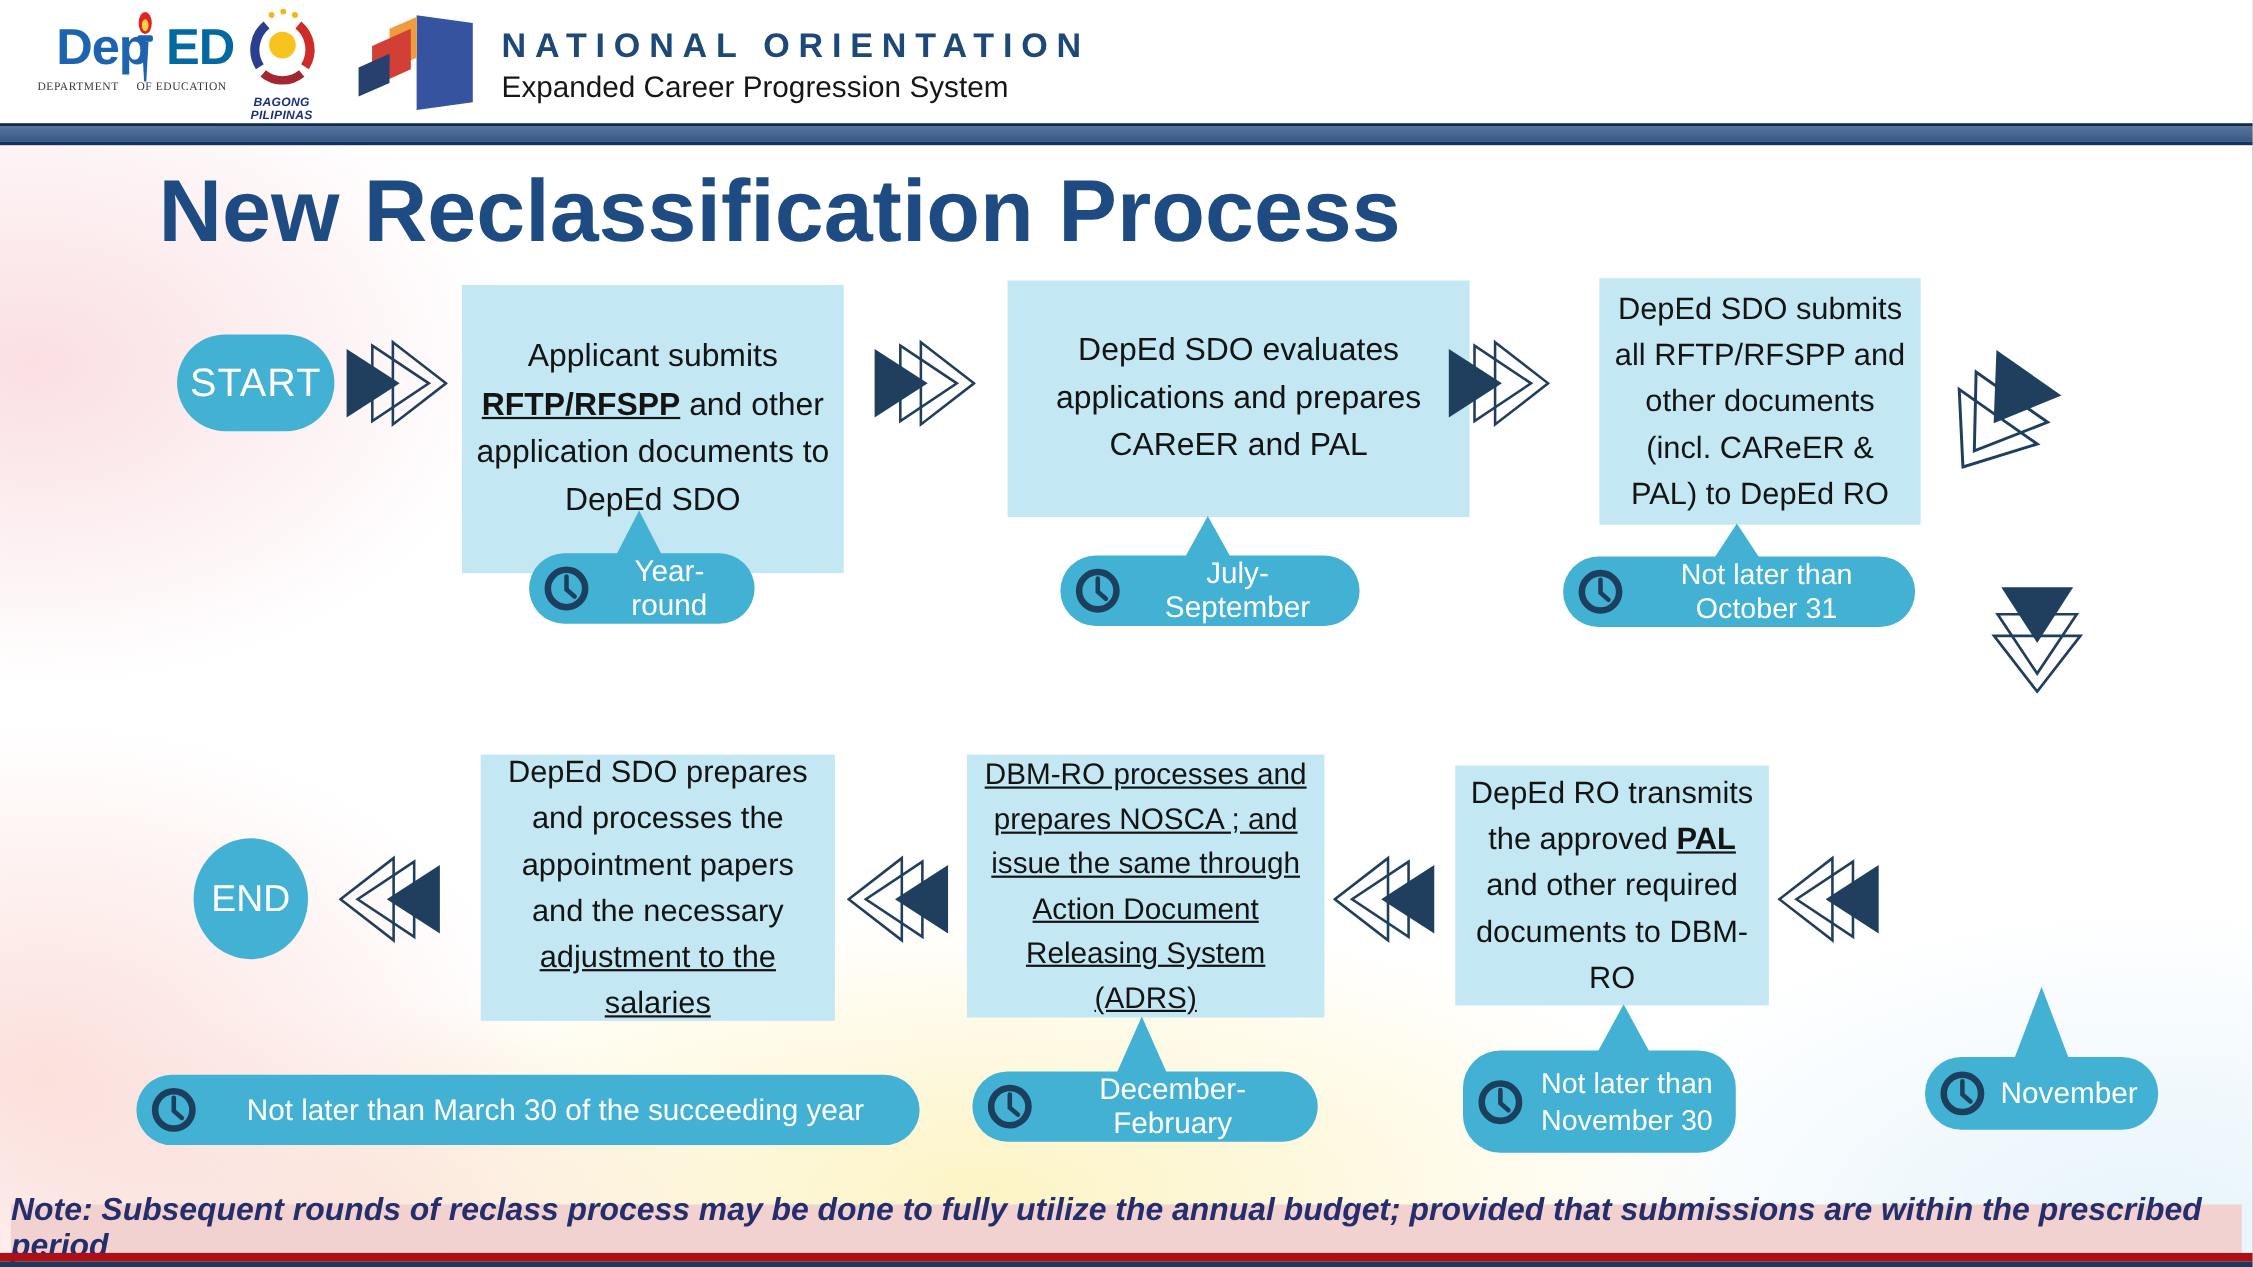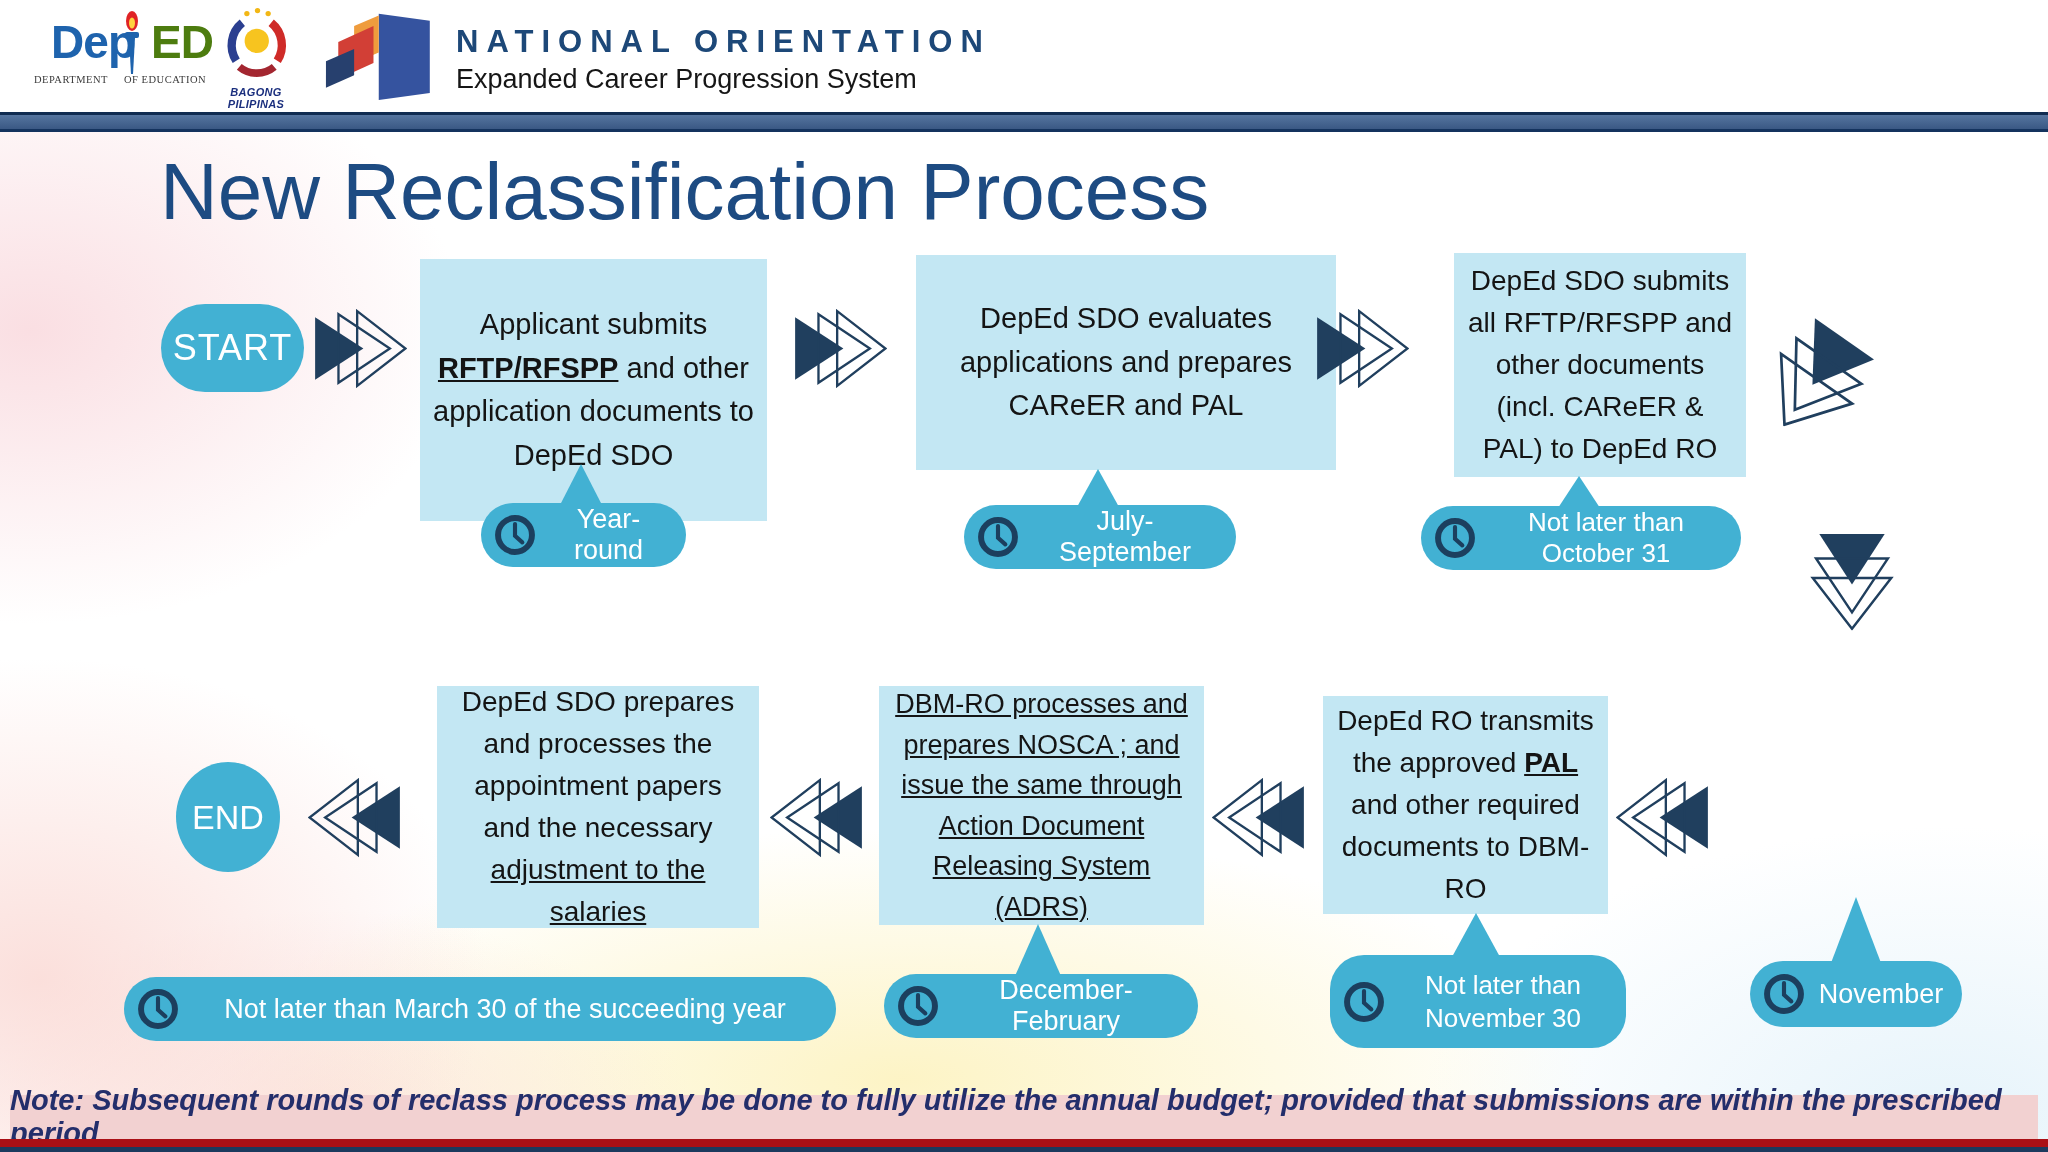--- a/index.html
+++ b/index.html
@@ -15,32 +15,32 @@
       #ffffff;
   }
   
   #header{position:absolute;left:0;top:0;width:2048px;height:112px;background:#fff;}
   #header-bar{position:absolute;left:0;top:112px;width:2048px;height:14px;
     background:linear-gradient(#55759f,#3a5884);
     border-top:3px solid #102c51;border-bottom:3px solid #14335e;}
   #deped-logo{position:absolute;left:34px;top:16px;width:196px;text-align:center;}
   .deped-word{position:relative;font-size:46px;font-weight:bold;line-height:52px;letter-spacing:-1px;}
   .deped-word .dep{color:#1e63ad;margin-right:16px;}
-  .deped-word .ed{color:#4d7c0f;}
+  .deped-word .ed{color:#0369a1;}
   #torch{position:absolute;left:50%;top:-6px;transform:translateX(-50%);}
   .deped-caption{display:flex;justify-content:flex-start;gap:16px;font-size:10.5px;color:#3a3a3a;
     letter-spacing:.5px;margin-top:6px;font-family:"Liberation Serif",serif;}
   #bagong-logo{position:absolute;left:204px;top:6px;width:104px;text-align:center;}
   #bagong-logo .cap{font-size:11px;font-weight:bold;font-style:italic;color:#1b2f7e;letter-spacing:.3px;}
   #book-logo{position:absolute;left:318px;top:12px;}
   #orient-title{position:absolute;left:456px;top:24px;font-size:31px;font-weight:bold;
     color:#1d4878;letter-spacing:8px;}
   #orient-sub{position:absolute;left:456px;top:64px;font-size:27px;color:#161616;}
   
-  #slide-title{position:absolute;left:160px;top:146px;font-size:80px;font-weight:normal;
+  #slide-title{position:absolute;left:144px;top:146px;font-size:80px;font-weight:bold;
     color:#1d4b82;letter-spacing:0px;}
   
   .flowbox{position:absolute;background:#c3e7f3;display:flex;align-items:center;justify-content:center;
     text-align:center;color:#141414;line-height:1.5;box-sizing:border-box;padding:6px 12px;}
   #box1{left:420px;top:259px;width:347px;height:262px;font-size:29px;}
   #box2{left:916px;top:255px;width:420px;height:215px;font-size:29px;}
   #box3{left:1437px;top:253px;width:292px;height:224px;font-size:28px;margin-left:17px;}
   #box4{left:1723px;top:709px;width:256px;height:189px;font-size:29px;}
   #box5{left:1323px;top:696px;width:285px;height:218px;font-size:28px;padding:6px 8px;}
   #box6{left:879px;top:686px;width:325px;height:239px;font-size:27px;text-decoration:underline;}
@@ -62,21 +62,21 @@
   #a-turn{left:1760px;top:334px;} #a-down{left:1802px;top:538px;}
   #l1{left:308px;top:777px;} #l2{left:770px;top:777px;} #l3{left:1212px;top:777px;} #l4{left:1616px;top:777px;}
   
   .badge{position:absolute;background:#42b1d3;border-radius:36px;display:flex;align-items:center;
     color:#fff;padding:0 18px 0 12px;box-sizing:border-box;gap:12px;}
   .badge-label{flex:1;text-align:center;}
   #b1{left:481px;top:503px;width:205px;height:64px;font-size:27px;}
   #b2{left:964px;top:505px;width:272px;height:64px;font-size:27px;}
   #b3{left:1421px;top:506px;width:320px;height:64px;font-size:26px;}
   #b4{left:1750px;top:961px;width:212px;height:66px;font-size:27px;}
-  #b5{left:1330px;top:955px;width:296px;height:93px;font-size:26px;line-height:1.25;border-radius:34px;}
+  #b5{left:1330px;top:955px;width:248px;height:93px;font-size:26px;line-height:1.25;border-radius:34px;}
   #b6{left:884px;top:974px;width:314px;height:64px;font-size:27px;}
   #b7{left:124px;top:977px;width:712px;height:64px;font-size:27px;}
   .pointer-up{position:absolute;width:0;height:0;border-left-style:solid;border-right-style:solid;
     border-left-color:transparent;border-right-color:transparent;border-bottom-style:solid;
     border-bottom-color:#42b1d3;}
   #p1{left:560px;top:464px;border-left-width:21px;border-right-width:21px;border-bottom-width:41px;}
   #p2{left:1077px;top:469px;border-left-width:21px;border-right-width:21px;border-bottom-width:38px;}
   #p3{left:1558px;top:476px;border-left-width:21px;border-right-width:21px;border-bottom-width:32px;}
   #p4{left:1831px;top:897px;border-left-width:25px;border-right-width:25px;border-bottom-width:66px;}
   #p5{left:1452px;top:913px;border-left-width:24px;border-right-width:24px;border-bottom-width:44px;}

